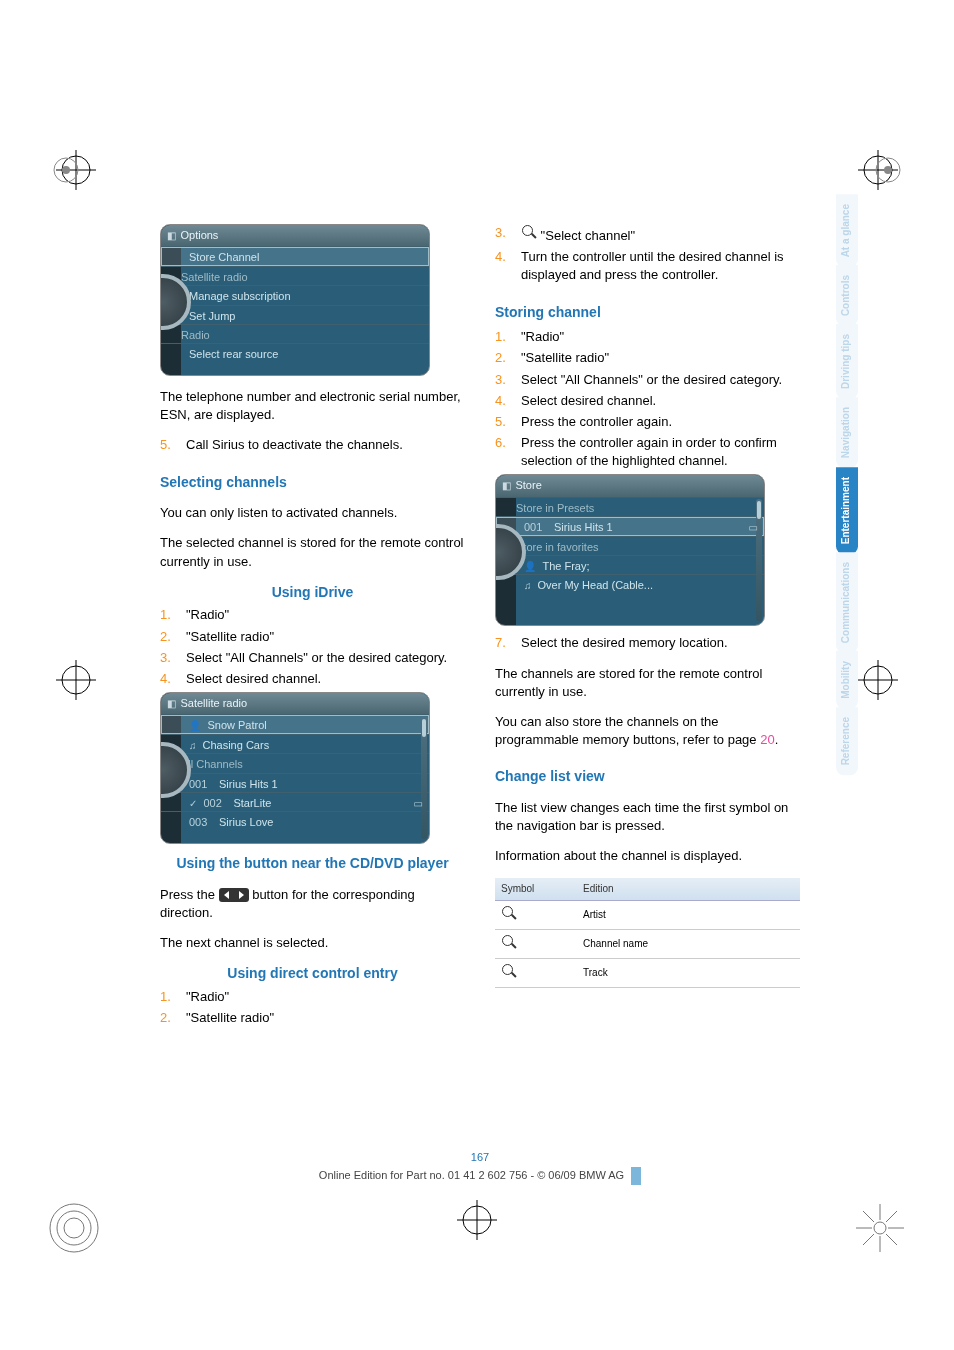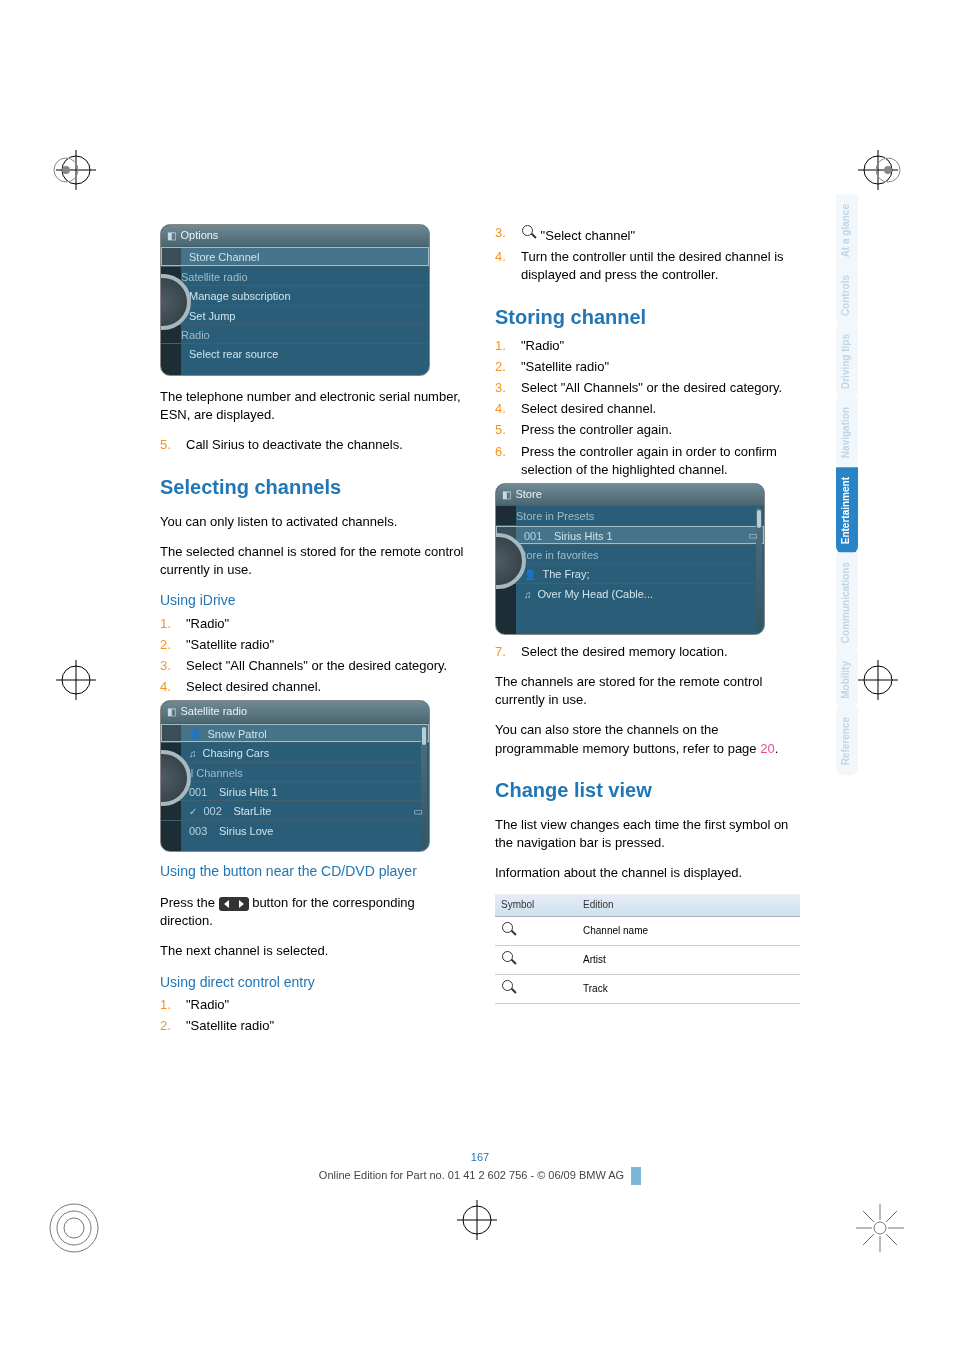--- a/index.html
+++ b/index.html
@@ -87,29 +87,30 @@
   .screenshot .scroll::before {
     content: ""; position: absolute; left: 1px; right: 1px; top: 2px; height: 18px;
     background: #b7cfd9; border-radius: 3px;
   }
   p { margin: 12px 0; }
   ol.steps { list-style: none; padding: 0; margin: 4px 0; }
   ol.steps li { display: flex; gap: 12px; margin: 3px 0; }
   ol.steps li .n { color: #f7931e; min-width: 14px; font-weight: 500; }
   h2.big {
     color: #2176b5;
-    font-size: 20px;
+    font-size: 14px;
     font-weight: bold;
     margin: 18px 0 6px 0;
   }
   h3.sub {
     color: #2176b5;
     font-size: 14px;
-    font-weight: normal;
+    font-weight: bold;
     margin: 10px 0 4px 0;
+    text-align: center;
   }
   .skip-btn {
     display: inline-block; vertical-align: middle;
     width: 30px; height: 14px;
     background: #333; border-radius: 3px;
     position: relative;
   }
   .skip-btn::before, .skip-btn::after {
     content: ""; position: absolute; top: 3px; width: 0; height: 0;
     border-top: 4px solid transparent; border-bottom: 4px solid transparent;
@@ -444,25 +445,25 @@
       <table class="sym-table">
         <thead>
             <tr>
           <th style="width:70px">Symbol</th>
           <th>Edition</th>
         </tr>
           </thead>
         <tbody id="sym-body">
             <tr>
               <td><span class="mag"></span></td>
-              <td>Channel name</td>
+              <td>Artist</td>
             </tr>
             <tr>
               <td><span class="mag"></span></td>
-              <td>Artist</td>
+              <td>Channel name</td>
             </tr>
             <tr>
               <td><span class="mag"></span></td>
               <td>Track</td>
             </tr>
           </tbody>
       </table>
     </div>
   </div>
 

